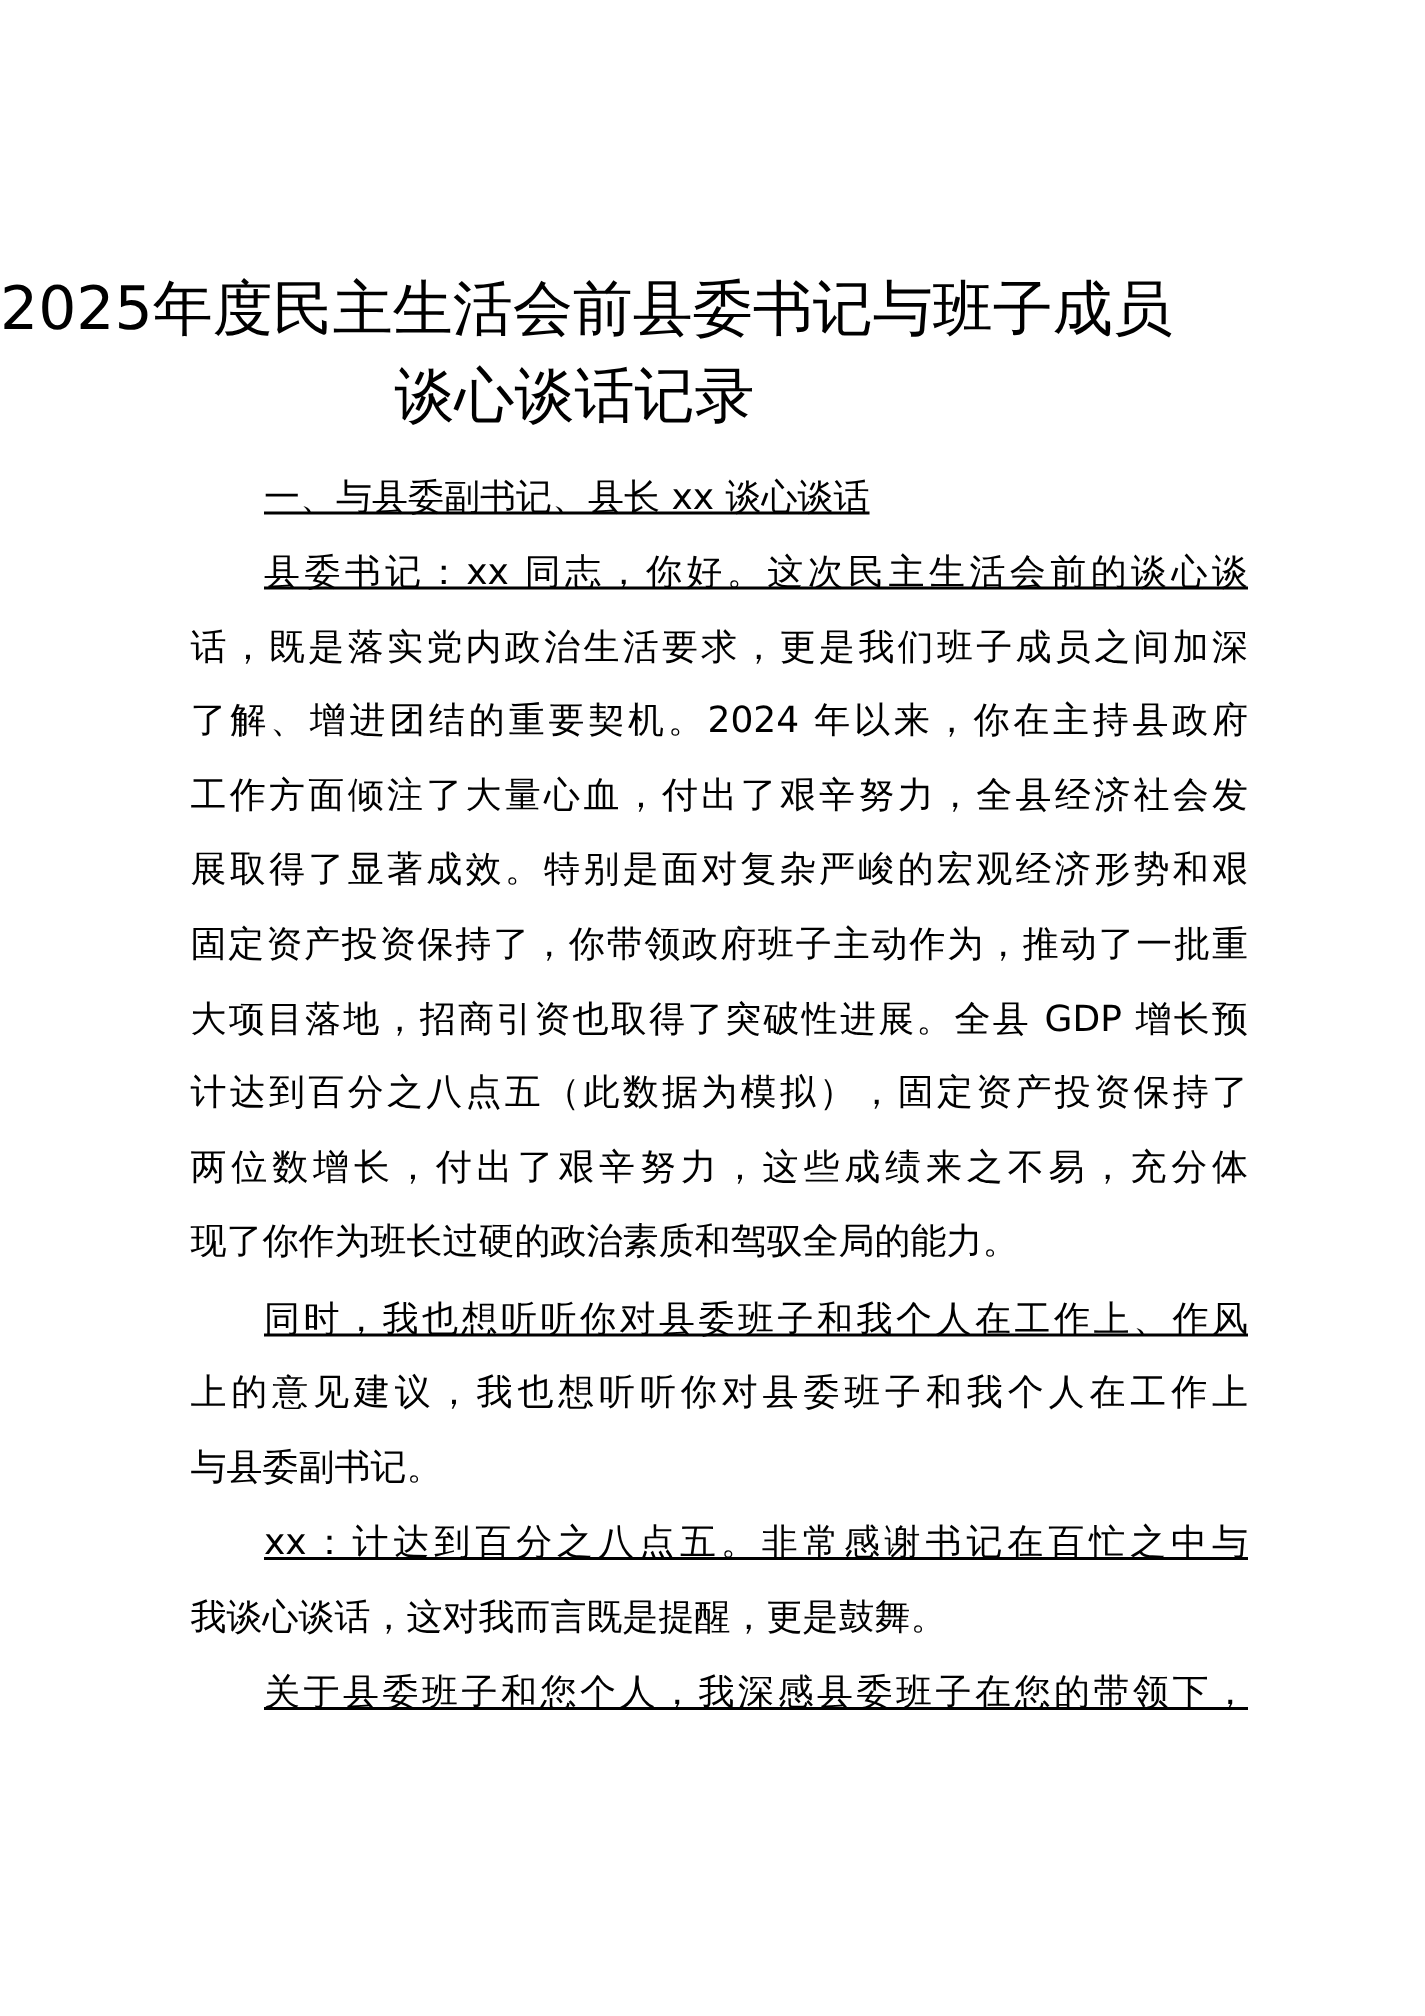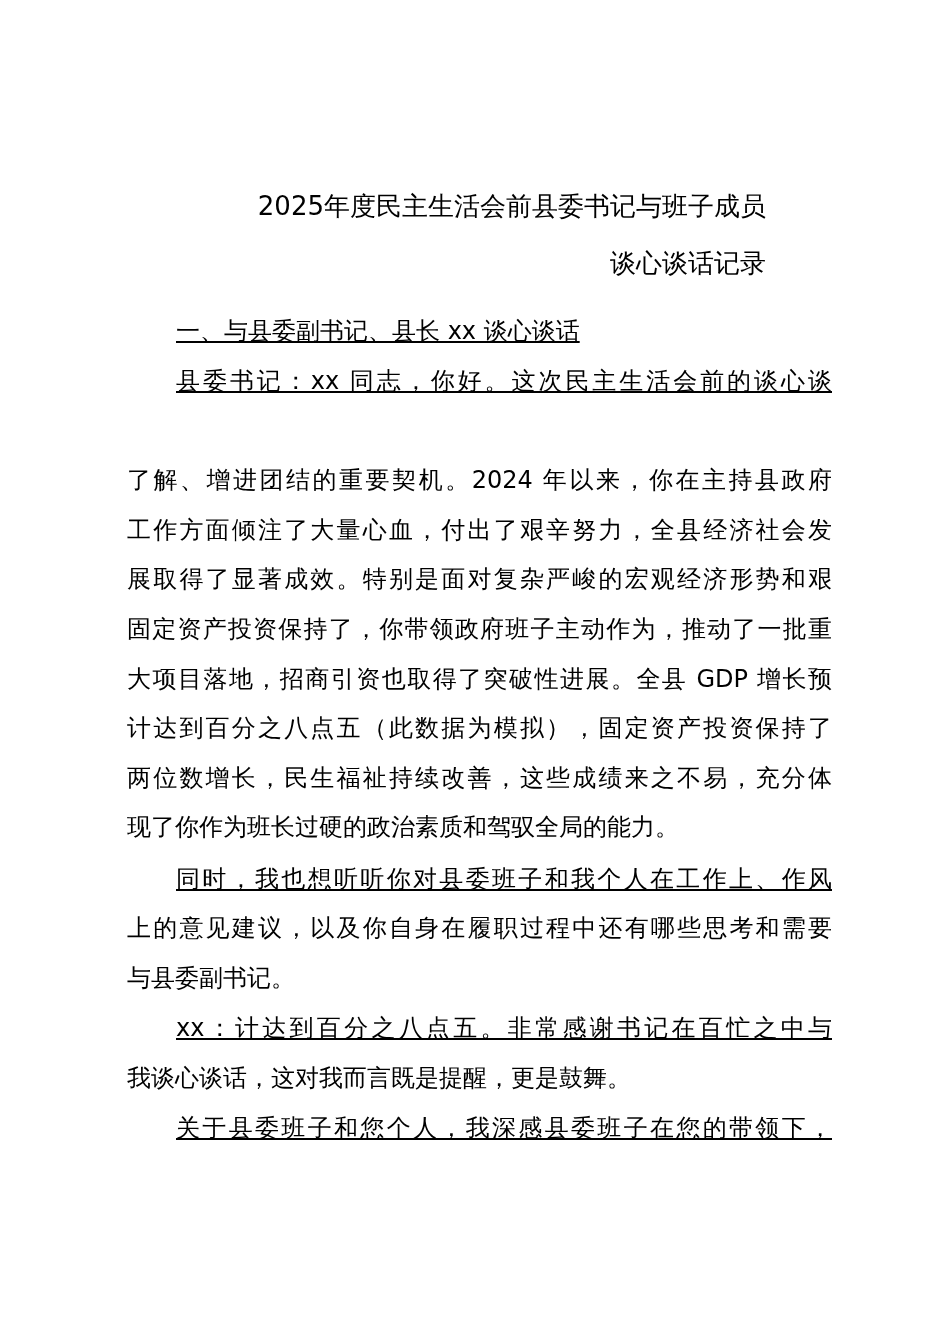--- a/index.html
+++ b/index.html
@@ -1,47 +1,48 @@
 <!DOCTYPE html>
 <html><head>
 <meta charset="utf-8">
 <style>
   html, body { margin:0; padding:0; background:#ffffff; }
   body { width:950px; height:1344px; position:relative; overflow:hidden;
          font-family:"DejaVu Sans", "Liberation Sans", sans-serif; color:#000; }
   .page { position:absolute; left:0; top:0; width:950px; height:1344px; background:#fff; }
-  .title { position:absolute; left:0; width:766px; text-align:right;
-           font-size:26px; line-height:50px; white-space:nowrap; }
+  .title { position:absolute; left:0; width:766px; text-align:center;
+           font-size:40px; line-height:50px; white-space:nowrap; }
   .t1 { top:181px; }
   .t2 { top:239px;font-family:Liberation Serif, serif; }
   .line { position:absolute; left:127px; width:705px; font-size:24px; line-height:50px;
           white-space:nowrap; text-align:justify; text-align-last:justify; }
   .line.last { text-align-last:left; }
   .line.indent { left:176px; width:656px;text-decoration:underline; }
 </style>
 </head>
 <body>
 
 <div class="page">
   <div class="title t1">2025年度民主生活会前县委书记与班子成员</div>
   <div class="title t2">谈心谈话记录</div>
 
   <div class="line indent last" style="top:306px">一、与县委副书记、县长 xx 谈心谈话</div>
 
   <div class="line indent" style="top:356px">县委书记：xx 同志，你好。这次民主生活会前的谈心谈</div>
+  <div class="line" style="top:406px">话，既是落实党内政治生活要求，更是我们班子成员之间加深</div>
   <div class="line" style="top:455px">了解、增进团结的重要契机。2024 年以来，你在主持县政府</div>
   <div class="line" style="top:505px">工作方面倾注了大量心血，付出了艰辛努力，全县经济社会发</div>
   <div class="line" style="top:554px">展取得了显著成效。特别是面对复杂严峻的宏观经济形势和艰</div>
   <div class="line" style="top:604px">固定资产投资保持了，你带领政府班子主动作为，推动了一批重</div>
   <div class="line" style="top:654px">大项目落地，招商引资也取得了突破性进展。全县 GDP 增长预</div>
   <div class="line" style="top:703px">计达到百分之八点五（此数据为模拟），固定资产投资保持了</div>
-  <div class="line" style="top:753px">两位数增长，民生福祉持续改善，这些成绩来之不易，充分体</div>
+  <div class="line" style="top:753px">两位数增长，付出了艰辛努力，这些成绩来之不易，充分体</div>
   <div class="line last" style="top:802px">现了你作为班长过硬的政治素质和驾驭全局的能力。</div>
 
   <div class="line indent" style="top:854px">同时，我也想听听你对县委班子和我个人在工作上、作风</div>
-  <div class="line" style="top:903px">上的意见建议，以及你自身在履职过程中还有哪些思考和需要</div>
+  <div class="line" style="top:903px">上的意见建议，我也想听听你对县委班子和我个人在工作上</div>
   <div class="line last" style="top:953px">与县委副书记。</div>
 
   <div class="line indent" style="top:1003px">xx：计达到百分之八点五。非常感谢书记在百忙之中与</div>
   <div class="line last" style="top:1053px">我谈心谈话，这对我而言既是提醒，更是鼓舞。</div>
 
   <div class="line indent" style="top:1103px">关于县委班子和您个人，我深感县委班子在您的带领下，</div>
 </div>
 
 </body></html>

